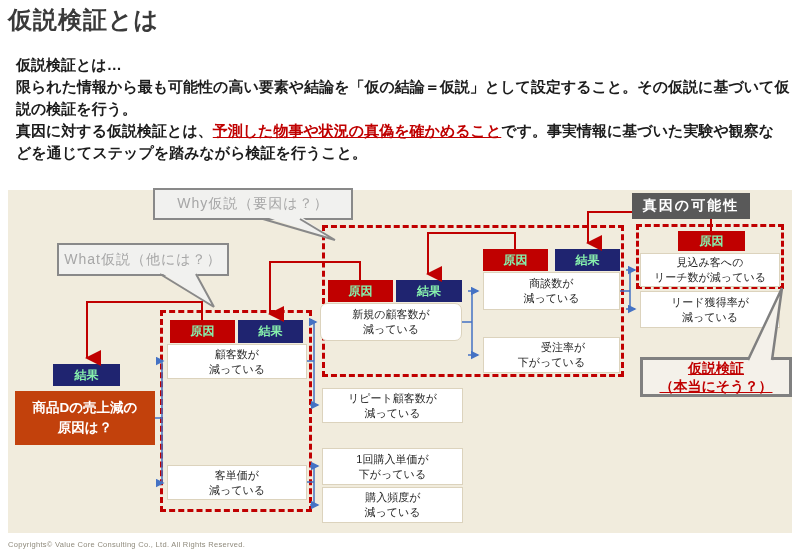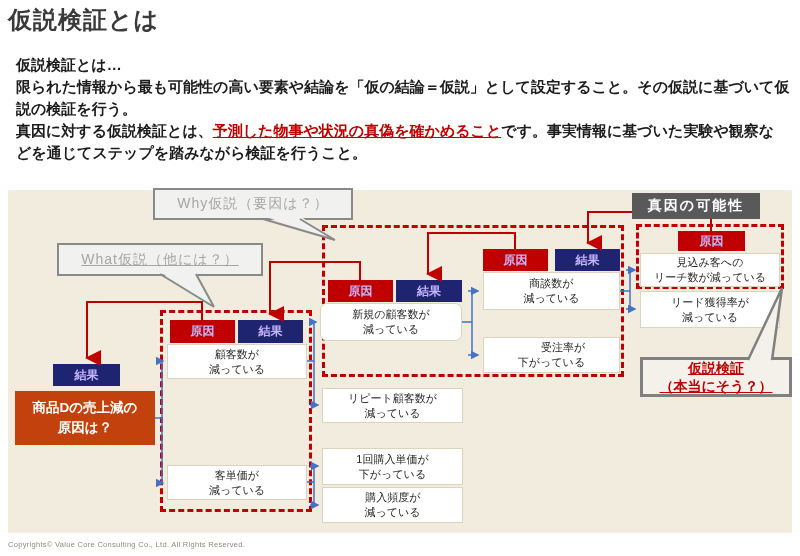--- a/index.html
+++ b/index.html
@@ -25,21 +25,21 @@
   .diagram *{box-sizing:border-box;}
   .abs{position:absolute;}
   .callout{
     background:#f1f1ef;border:2px solid #898989;color:#a6a6a6;
     display:flex;align-items:center;justify-content:center;
     font-size:14px;letter-spacing:1px;
   }
   .dashed{border:3px dashed #c00000;}
   .lab{
     display:flex;align-items:center;justify-content:center;
-    color:#c4b5fd;font-size:12px;font-weight:bold;
+    color:#86efac;font-size:12px;font-weight:bold;
   }
   .lab.red{background:#c00000;}
   .lab.navy{background:#1f2470;}
   .node{
     background:#ffffff;border:1px solid #dcd3bd;color:#262626;
     display:flex;align-items:center;justify-content:center;text-align:center;
     font-size:11px;line-height:15px;white-space:pre-line;
   }
   .rootbox{
     background:#c2410c;color:#ffffff;font-weight:bold;
@@ -104,29 +104,29 @@
   <div class="abs node" style="left:314px;top:297px;width:141px;height:36px;text-align:right;">購入頻度が
 減っている</div>
 
   <div class="abs lab red" style="left:475px;top:59px;width:65px;height:22px;">原因</div>
   <div class="abs lab navy" style="left:547px;top:59px;width:65px;height:22px;">結果</div>
   <div class="abs node" style="left:475px;top:82px;width:137px;height:38px;">商談数が
 減っている</div>
   <div class="abs node" style="left:475px;top:147px;width:137px;height:36px;text-align:right;">受注率が
 下がっている</div>
 
-  <div class="abs shinin" style="left:624px;top:3px;width:128px;height:26px;">真因の可能性</div>
+  <div class="abs shinin" style="left:624px;top:3px;width:118px;height:26px;">真因の可能性</div>
   <div class="abs lab red" style="left:670px;top:41px;width:67px;height:20px;">原因</div>
   <div class="abs node" style="left:632px;top:63px;width:140px;height:34px;">見込み客への
 リーチ数が減っている</div>
   <div class="abs node" style="left:632px;top:101px;width:140px;height:37px;">リード獲得率が
 減っている</div>
 
   <div class="abs callout" style="left:145px;top:-2px;width:200px;height:32px;">Why仮説（要因は？）</div>
-  <div class="abs callout" style="left:49px;top:53px;width:206px;height:33px;text-decoration:underline;">What仮説（他には？）</div>
+  <div class="abs callout" style="left:49px;top:53px;width:172px;height:33px;">What仮説（他には？）</div>
   <div class="abs kensho" style="left:632px;top:167px;width:152px;height:40px;">仮説検証
 （本当にそう？）</div>
 
   <svg class="overlay" width="784" height="343" viewBox="0 0 784 343">
     <defs>
       <marker id="redhead" viewBox="0 0 8 8" refX="4" refY="7" markerWidth="8" markerHeight="8" orient="auto-start-reverse">
         <polygon points="0,0 8,0 4,8" fill="#c00000"></polygon>
       </marker>
       <marker id="bluehead" viewBox="0 0 6 6" refX="5" refY="3" markerWidth="6" markerHeight="6" orient="auto">
         <polygon points="0,0 6,3 0,6" fill="#4472c4"></polygon>

